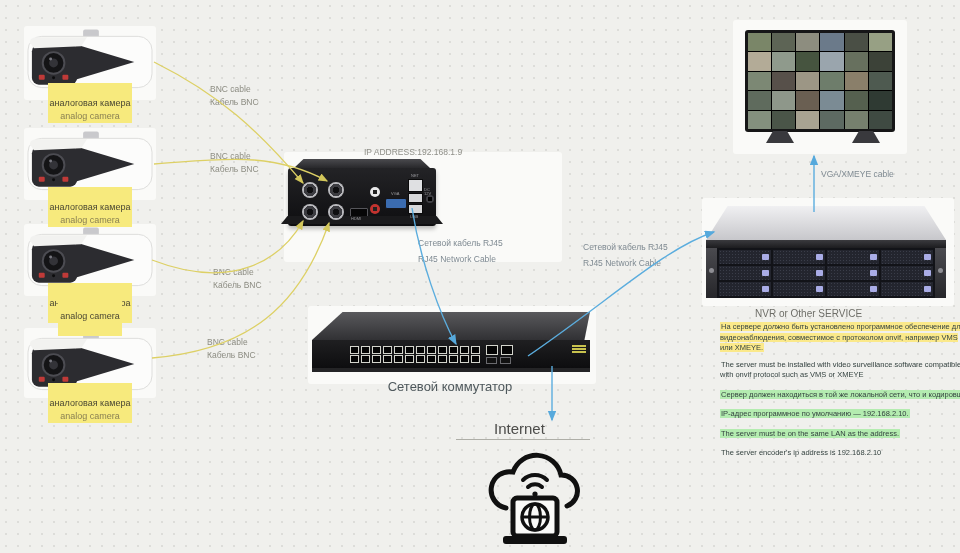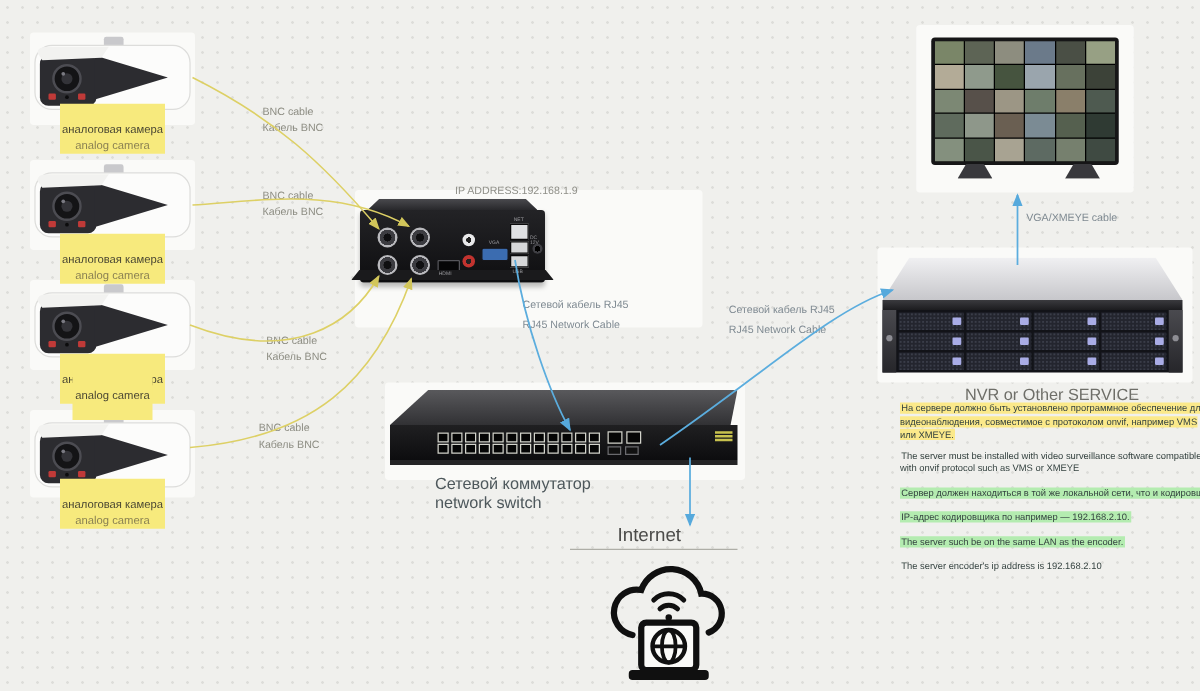--- a/index.html
+++ b/index.html
@@ -208,23 +208,22 @@
           <div class="sfp"></div>
         </div>
     </div>
     <div class="sw-brand">
         <i></i>
         <i></i>
         <i></i>
       </div>
   </div>
 </div>
-<div class="abs" style="left:348px;top:379px;width:204px;color:#4e585c;font-size:13px;line-height:15px;">
+<div class="abs" style="left:348px;top:379px;width:204px;text-align:center;color:#4e585c;font-size:13px;line-height:15px;">
   <div>Сетевой коммутатор</div>
-  <div>network switch</div>
 </div>
 
 <div class="srv">
   <div class="srv-top"></div>
   <div class="srv-mid"></div>
   <div class="srv-front">
     <div class="ear"></div>
     <div class="bays">
         <div class="bay">
           <i></i>
@@ -259,28 +258,28 @@
         <div class="bay">
           <i></i>
         </div>
         <div class="bay">
           <i></i>
         </div>
       </div>
     <div class="ear"></div>
   </div>
 </div>
-<div class="abs" style="left:772px;top:308px;font-size:13px;color:#6e6e68;">NVR or  Other SERVICE</div>
+<div class="abs" style="left:755px;top:308px;font-size:10px;color:#6e6e68;">NVR or  Other SERVICE</div>
 
 <div class="notes">
   <div class="note"><span data-hl="yellow">На сервере должно быть установлено программное обеспечение для видеонаблюдения, совместимое с протоколом onvif, например VMS или XMEYE.</span></div>
   <div class="note"><span data-hl="none">The server must be installed with video surveillance software compatible with onvif protocol such as VMS or XMEYE</span></div>
   <div class="note" style="margin-top:9px;"><span data-hl="green">Сервер должен находиться в той же локальной сети, что и кодировщик.</span></div>
-  <div class="note" style="margin-top:9px;"><span data-hl="green">IP-адрес кодировщика по например — 192.168.2.10.</span></div>
-  <div class="note" style="margin-top:9px;"><span data-hl="green">The server such be on the same LAN as the encoder.</span></div>
+  <div class="note" style="margin-top:9px;"><span data-hl="green">IP-адрес программное по умолчанию — 192.168.2.10.</span></div>
+  <div class="note" style="margin-top:9px;"><span data-hl="green">The server must be on the same LAN as the address.</span></div>
   <div class="note" style="margin-top:9px;"><span data-hl="none">The server encoder's ip address is 192.168.2.10</span></div>
 </div>
 
 <div class="tv">
   <div class="screen">
       <div style="background: rgb(122, 134, 104);"></div>
       <div style="background: rgb(93, 100, 85);"></div>
       <div style="background: rgb(141, 141, 127);"></div>
       <div style="background: rgb(107, 122, 138);"></div>
       <div style="background: rgb(74, 79, 69);"></div>

